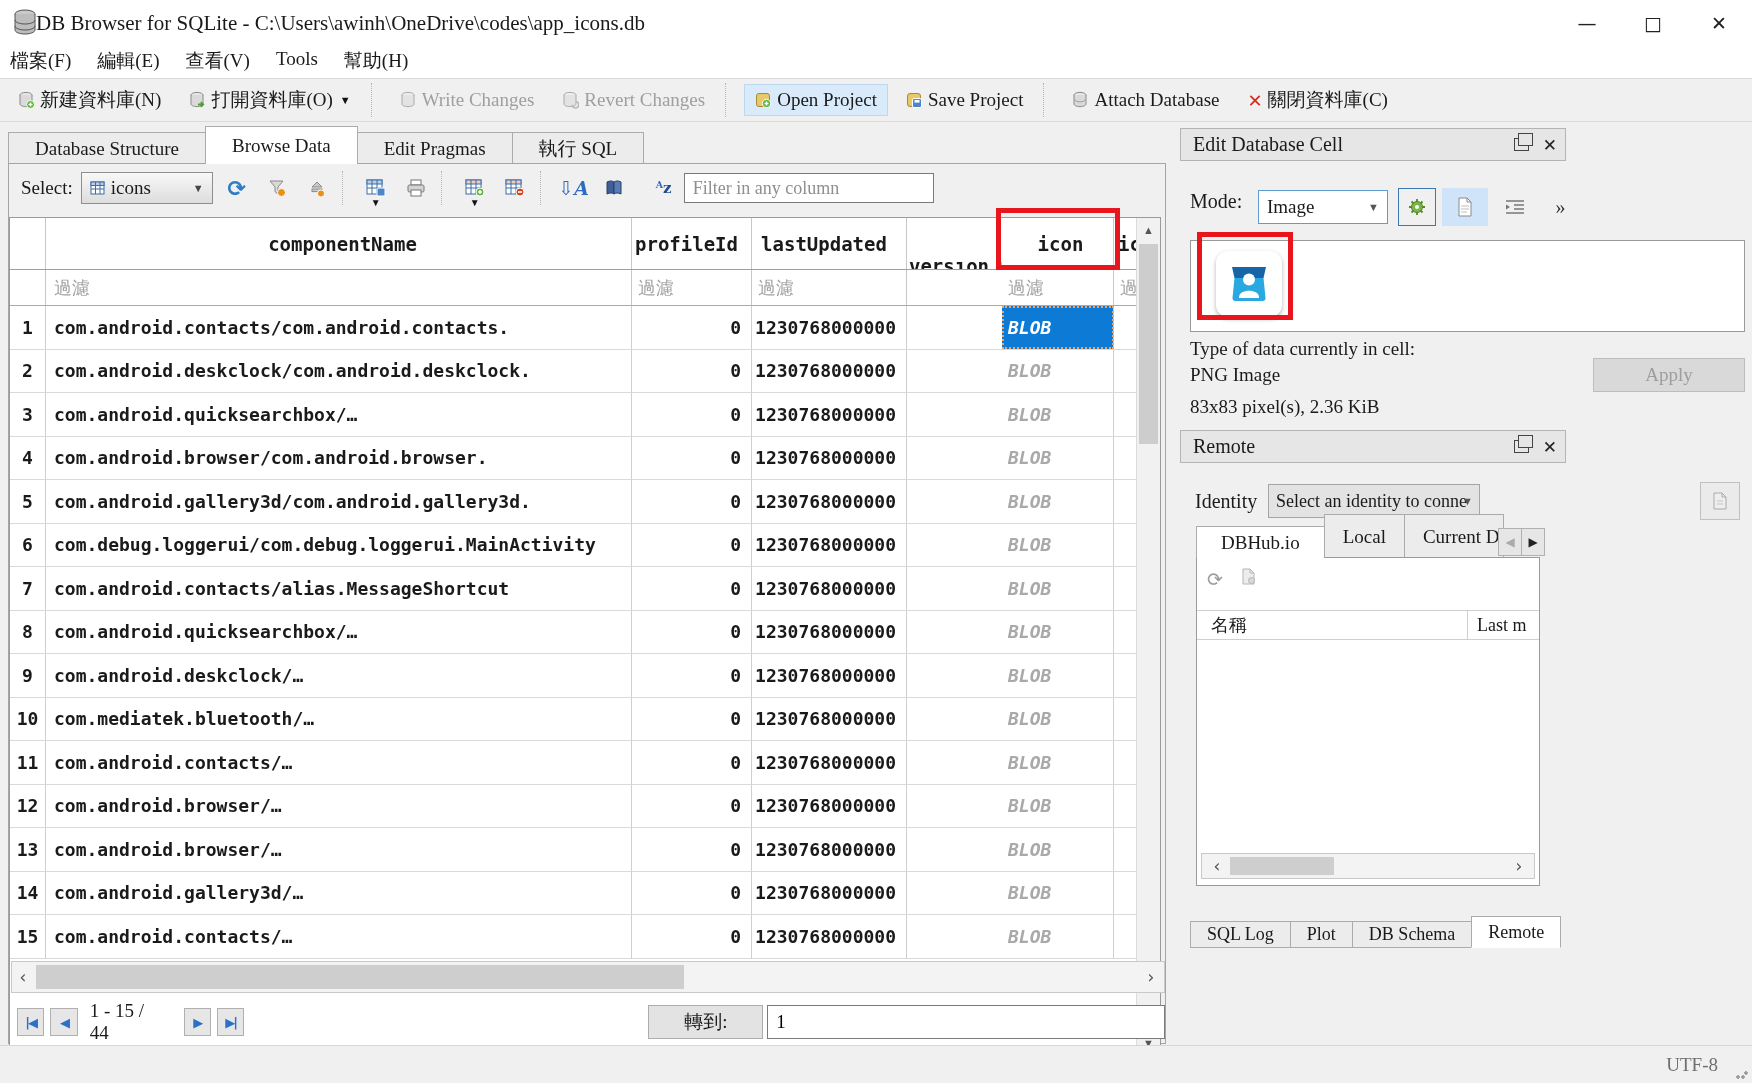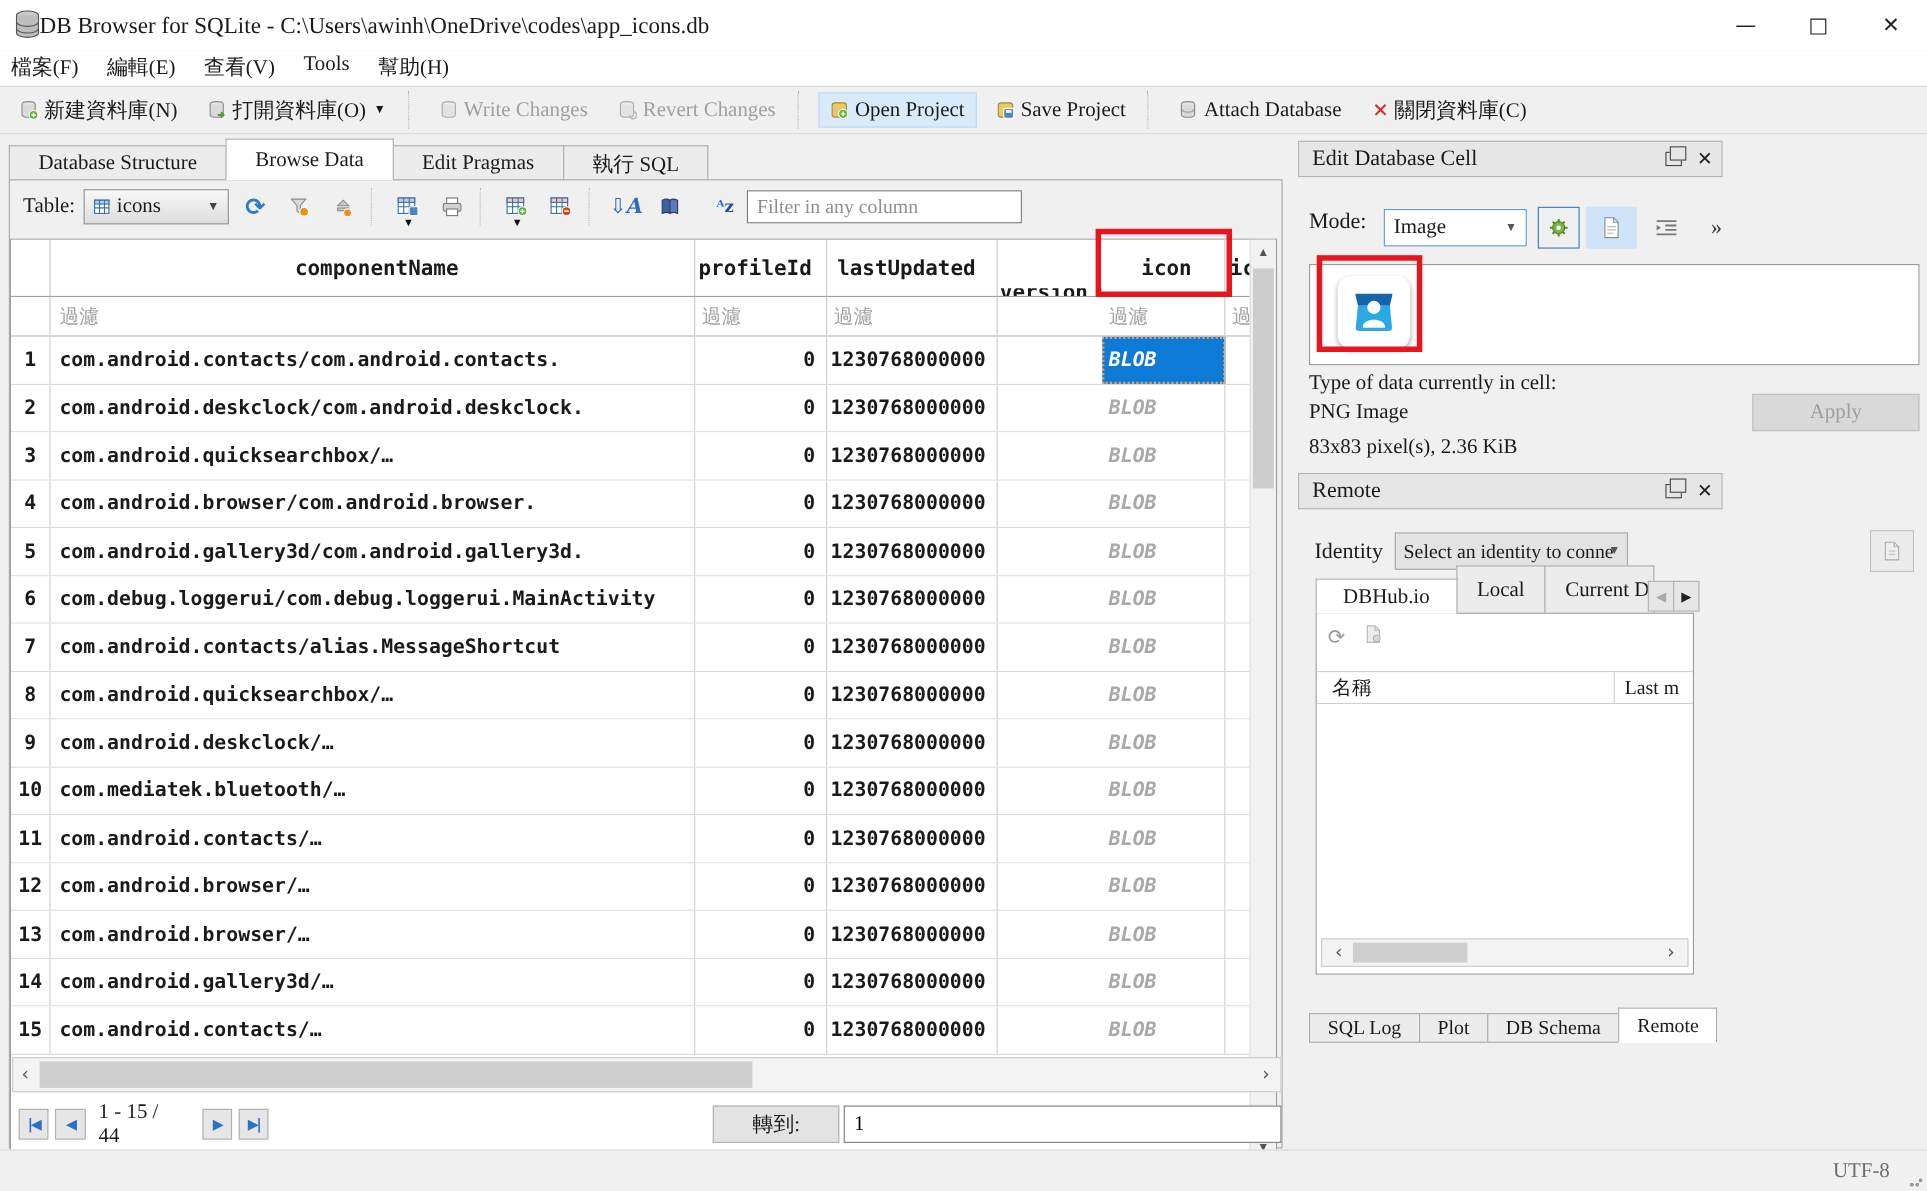--- a/index.html
+++ b/index.html
@@ -274,21 +274,21 @@
   <div class="maintabs">
     <div class="mtab">Database Structure</div>
     <div class="mtab active">Browse Data</div>
     <div class="mtab">Edit Pragmas</div>
     <div class="mtab">執行 SQL</div>
   </div>
 
   <div class="lpanel">
 
     <div class="controls">
-      <span class="lbl">Table:</span>
+      <span class="lbl">Select:</span>
       <div class="combo">
         <span>
           <svg width="15" height="14" viewBox="0 0 15 14">
               <rect x="1" y="1" width="13" height="12" fill="#fff" stroke="#3a6ea5"></rect>
               <rect x="1" y="1" width="13" height="3.5" fill="#b9cfe8" stroke="#3a6ea5"></rect>
               <path d="M5.5 1v12M10 1v12M1 8h13" stroke="#3a6ea5"></path>
             </svg>
         </span>
         <span>icons</span>
         <span class="caret">▼</span>

